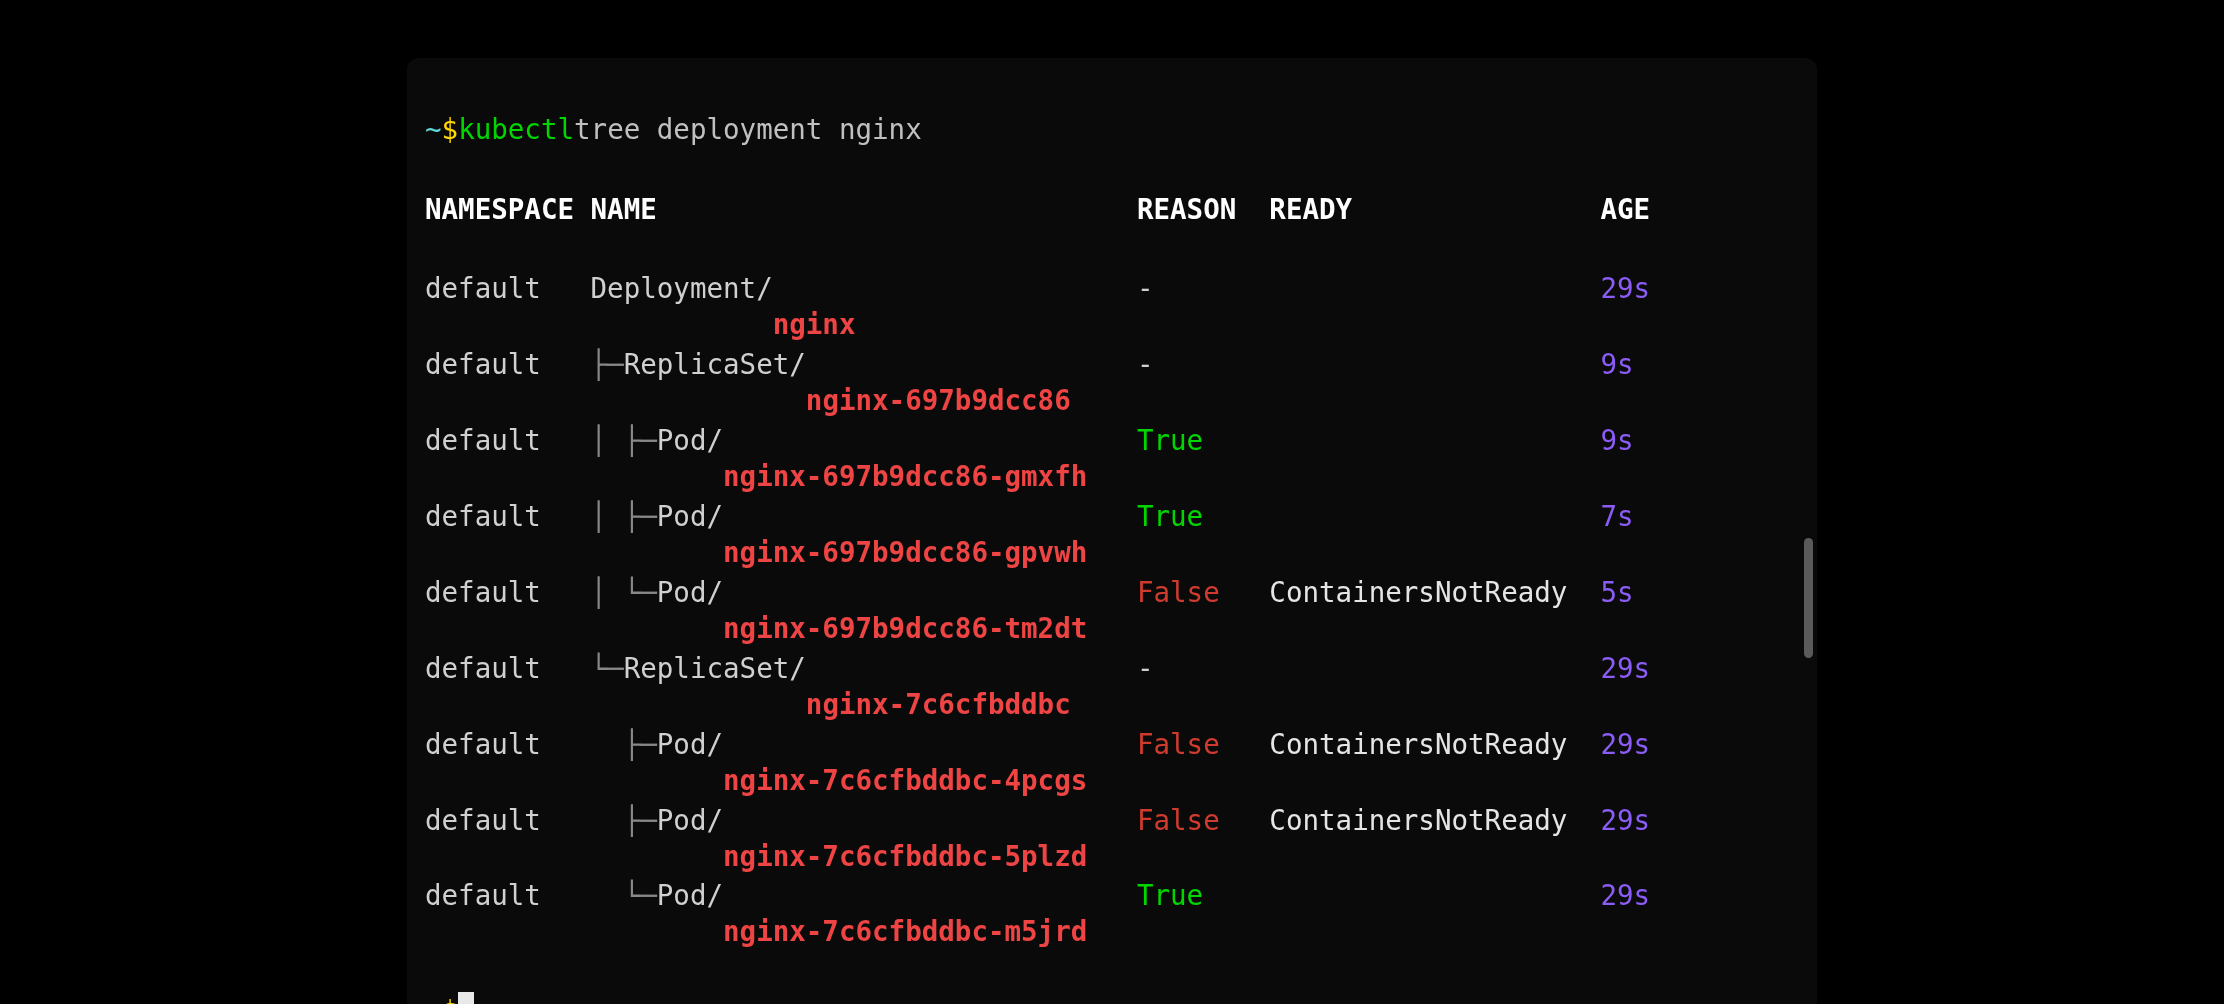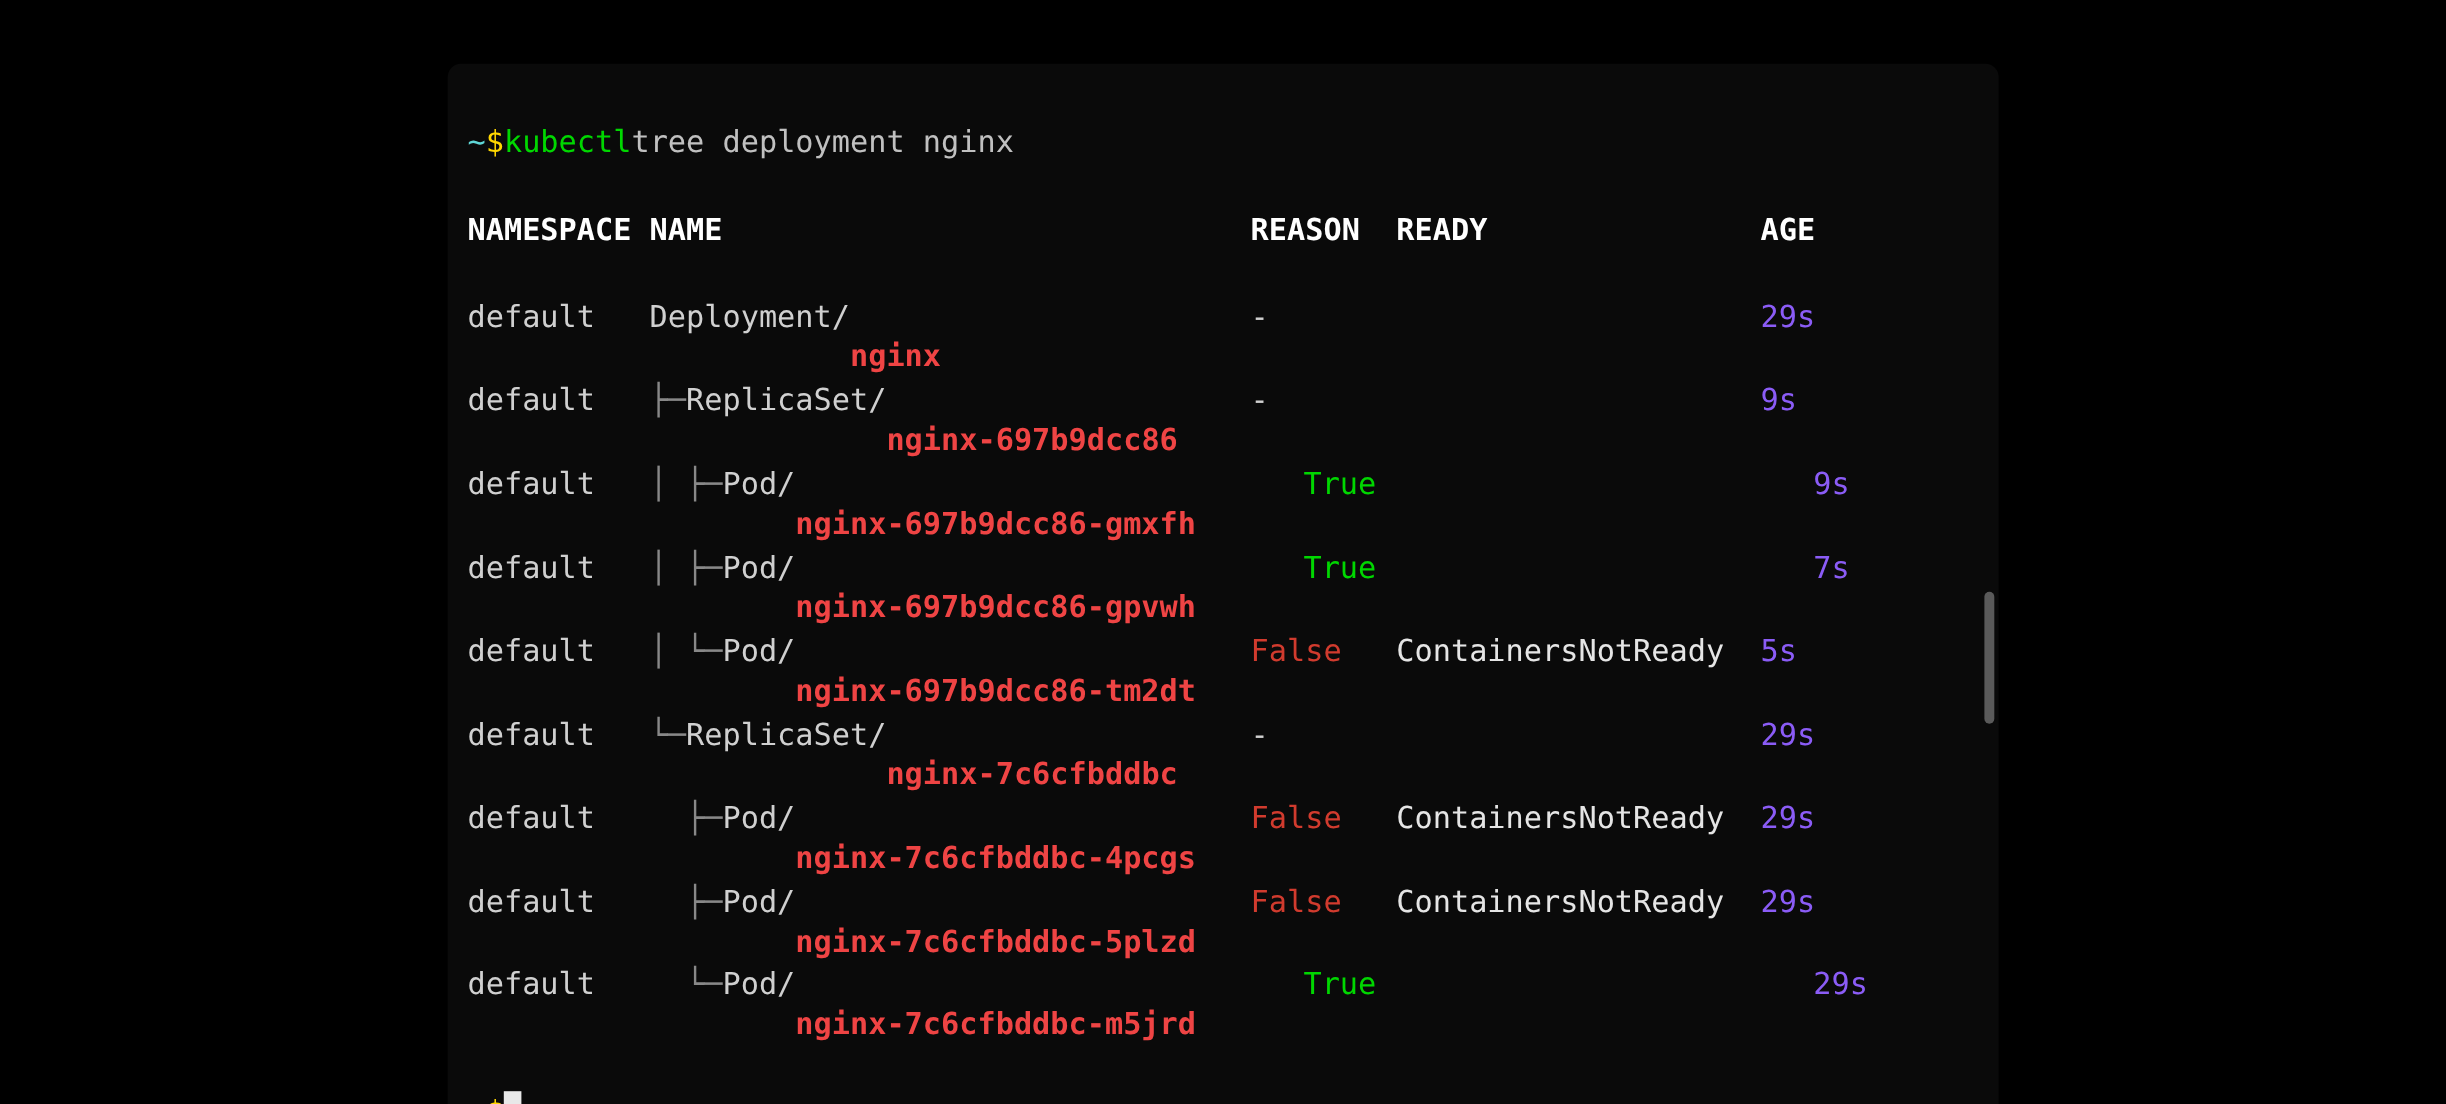--- a/index.html
+++ b/index.html
@@ -64,21 +64,21 @@
     .prompt-tilde { color: #5fd7d7; }
     .prompt-dollar { color: #ffd700; }
     .cmd-green { color: #00d700; }
     .cmd-gray { color: #c0c0c0; }
     .header-row { color: #ffffff; font-weight: 600; align-items: flex-end; }
     .ns { color: #d0d0d0; }
     .tree-line { color: #888888; }
     .kind { color: #d0d0d0; }
     .bold-name { color: #ef4444; font-weight: 700; margin-top: 36px; }
     .slash { color: #d0d0d0; }
-    .ready-true { color: #00d700; margin-left: 48px; }
+    .ready-true { color: #00d700; }
     .ready-false { color: #d13b2e; }
     .ready-dash { color: #d0d0d0; }
     .reason-red { color: #e5e5e5; }
     .age { color: #8b5cf6; }
     .cursor-block {
       display: inline-block;
       width: 16px;
       height: 30px;
       background: #e8e8e8;
       vertical-align: text-bottom;

